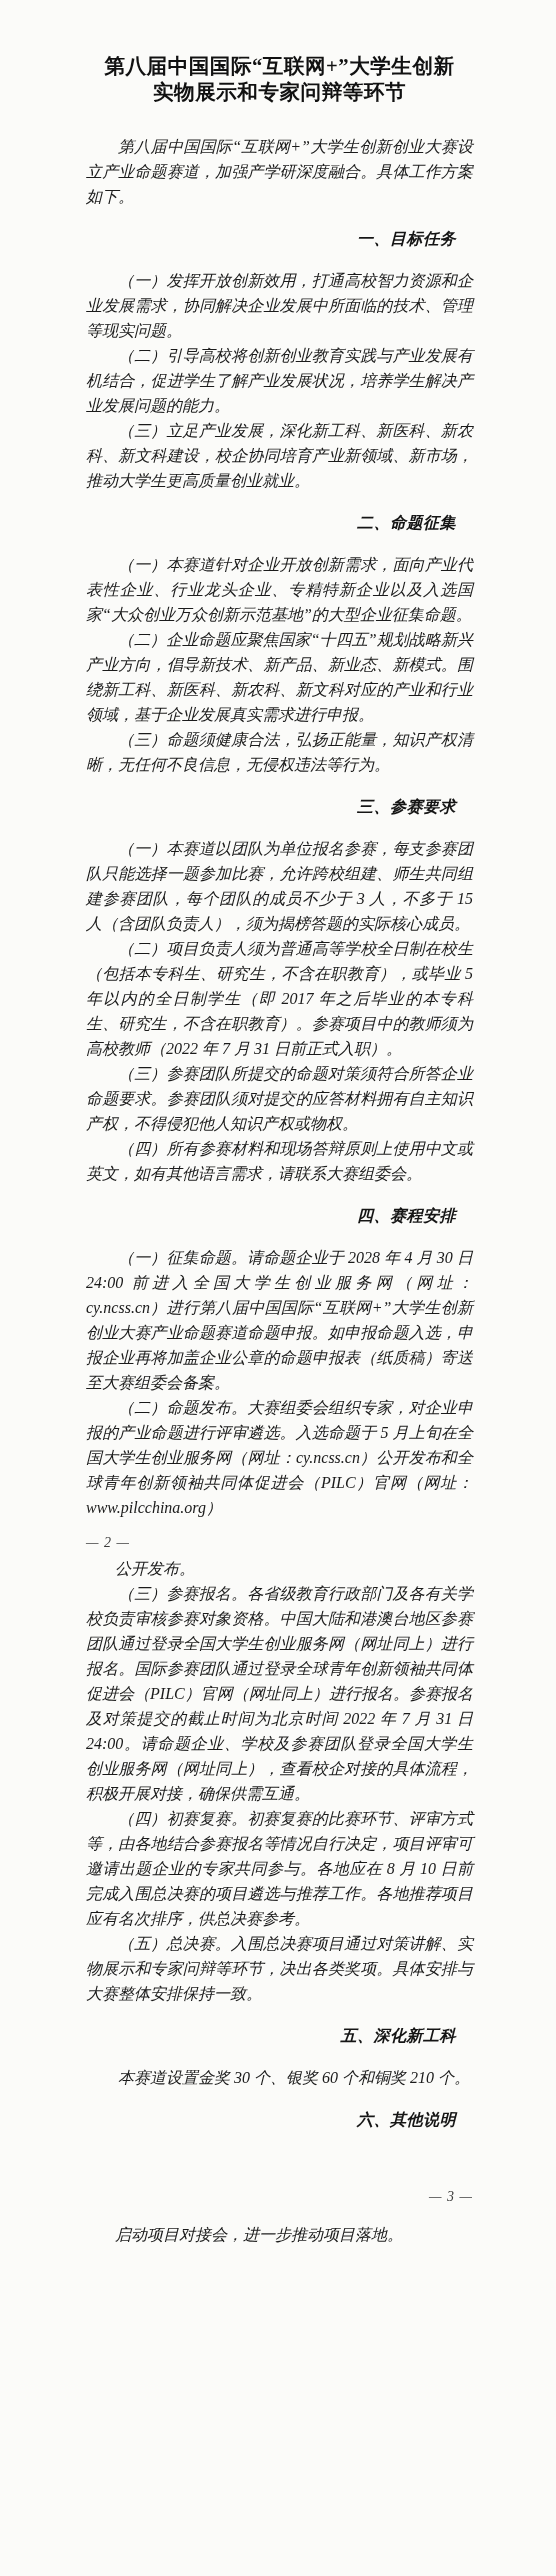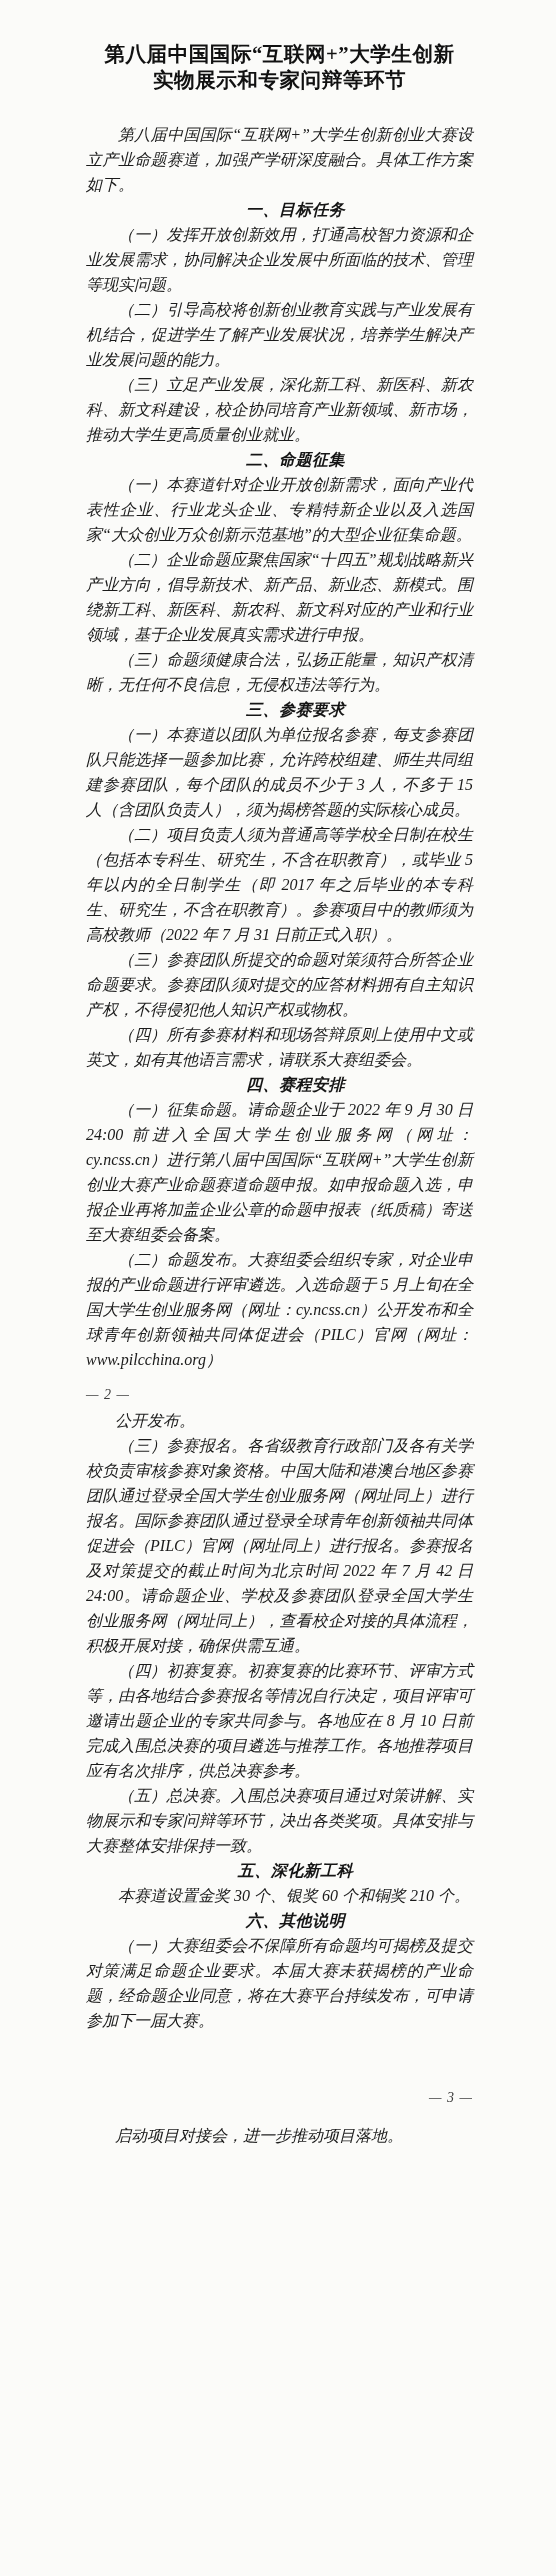--- a/index.html
+++ b/index.html
@@ -11,21 +11,21 @@
     position: relative;
     width: 556px;
     height: 2717px;
     margin: 0 auto;
     background: #fbfbf9;
     overflow: hidden;
     color: #1b1b1b;
     font-family: "Liberation Serif", "DejaVu Serif", serif;
   }
   .content {
-    padding: 41px 83px 0 86px; 
+    padding: 53px 83px 0 86px; 
   }
   .doc-title {
     text-align: center;
     font-family: "Liberation Serif", "DejaVu Serif", serif;
     font-weight: 700;
     font-size: 20.6px;
     line-height: 26px;
     letter-spacing: 0.5px;
     color: #111;
   }
@@ -42,24 +42,24 @@
     margin: 0;
   }
   .doc-cont {
     text-indent: 0;
     margin-left: 29px;
   }
   .doc-heading {
     font-family: "Liberation Sans", "DejaVu Sans", sans-serif;
     font-weight: 700;
     text-indent: 2em;
-    text-align: center;
+    text-align: right;
     letter-spacing: 0.5px;
     color: #151515;
-    margin: 0;
+    margin: 17px;
   }
   .page-num {
     font-size: 14px;
     line-height: 25px;
     color: #3a3a3a;
     text-indent: 0;
     letter-spacing: 1px;
   }
   .align-left  { text-align: left; }
   .align-right { text-align: right; }
@@ -84,29 +84,28 @@
         <div class="doc-heading">二、命题征集</div>
         <div class="doc-para">（一）本赛道针对企业开放创新需求，面向产业代表性企业、行业龙头企业、专精特新企业以及入选国家“大众创业万众创新示范基地”的大型企业征集命题。</div>
         <div class="doc-para">（二）企业命题应聚焦国家“十四五”规划战略新兴产业方向，倡导新技术、新产品、新业态、新模式。围绕新工科、新医科、新农科、新文科对应的产业和行业领域，基于企业发展真实需求进行申报。</div>
         <div class="doc-para">（三）命题须健康合法，弘扬正能量，知识产权清晰，无任何不良信息，无侵权违法等行为。</div>
         <div class="doc-heading">三、参赛要求</div>
         <div class="doc-para">（一）本赛道以团队为单位报名参赛，每支参赛团队只能选择一题参加比赛，允许跨校组建、师生共同组建参赛团队，每个团队的成员不少于 3 人，不多于 15 人（含团队负责人），须为揭榜答题的实际核心成员。</div>
         <div class="doc-para">（二）项目负责人须为普通高等学校全日制在校生（包括本专科生、研究生，不含在职教育），或毕业 5 年以内的全日制学生（即 2017 年之后毕业的本专科生、研究生，不含在职教育）。参赛项目中的教师须为高校教师（2022 年 7 月 31 日前正式入职）。</div>
         <div class="doc-para">（三）参赛团队所提交的命题对策须符合所答企业命题要求。参赛团队须对提交的应答材料拥有自主知识产权，不得侵犯他人知识产权或物权。</div>
         <div class="doc-para">（四）所有参赛材料和现场答辩原则上使用中文或英文，如有其他语言需求，请联系大赛组委会。</div>
         <div class="doc-heading">四、赛程安排</div>
-        <div class="doc-para">（一）征集命题。请命题企业于 2022 年 9 月 30 日 24:00 前进入全国大学生创业服务网（网址：cy.ncss.cn）进行第八届中国国际“互联网+”大学生创新创业大赛产业命题赛道命题申报。如申报命题入选，申报企业再将加盖企业公章的命题申报表（纸质稿）寄送至大赛组委会备案。</div>
+        <div class="doc-para">（一）征集命题。请命题企业于 2028 年 4 月 30 日 24:00 前进入全国大学生创业服务网（网址：cy.ncss.cn）进行第八届中国国际“互联网+”大学生创新创业大赛产业命题赛道命题申报。如申报命题入选，申报企业再将加盖企业公章的命题申报表（纸质稿）寄送至大赛组委会备案。</div>
         <div class="doc-para">（二）命题发布。大赛组委会组织专家，对企业申报的产业命题进行评审遴选。入选命题于 5 月上旬在全国大学生创业服务网（网址：cy.ncss.cn）公开发布和全球青年创新领袖共同体促进会（PILC）官网（网址：www.pilcchina.org）</div>
         <div class="page-num align-left footer-2">— 2 —</div>
         <div class="doc-para doc-cont">公开发布。</div>
-        <div class="doc-para">（三）参赛报名。各省级教育行政部门及各有关学校负责审核参赛对象资格。中国大陆和港澳台地区参赛团队通过登录全国大学生创业服务网（网址同上）进行报名。国际参赛团队通过登录全球青年创新领袖共同体促进会（PILC）官网（网址同上）进行报名。参赛报名及对策提交的截止时间为北京时间 2022 年 7 月 42 日 24:00。请命题企业、学校及参赛团队登录全国大学生创业服务网（网址同上），查看校企对接的具体流程，积极开展对接，确保供需互通。</div>
+        <div class="doc-para">（三）参赛报名。各省级教育行政部门及各有关学校负责审核参赛对象资格。中国大陆和港澳台地区参赛团队通过登录全国大学生创业服务网（网址同上）进行报名。国际参赛团队通过登录全球青年创新领袖共同体促进会（PILC）官网（网址同上）进行报名。参赛报名及对策提交的截止时间为北京时间 2022 年 7 月 31 日 24:00。请命题企业、学校及参赛团队登录全国大学生创业服务网（网址同上），查看校企对接的具体流程，积极开展对接，确保供需互通。</div>
         <div class="doc-para">（四）初赛复赛。初赛复赛的比赛环节、评审方式等，由各地结合参赛报名等情况自行决定，项目评审可邀请出题企业的专家共同参与。各地应在 8 月 10 日前完成入围总决赛的项目遴选与推荐工作。各地推荐项目应有名次排序，供总决赛参考。</div>
         <div class="doc-para">（五）总决赛。入围总决赛项目通过对策讲解、实物展示和专家问辩等环节，决出各类奖项。具体安排与大赛整体安排保持一致。</div>
         <div class="doc-heading">五、深化新工科</div>
         <div class="doc-para">本赛道设置金奖 30 个、银奖 60 个和铜奖 210 个。</div>
         <div class="doc-heading">六、其他说明</div>
-        <div class="doc-para">（一）大赛组委会不保障所有命题均可揭榜及提交对策满足命题企业要求。本届大赛未获揭榜的产业命题，经命题企业同意，将在大赛平台持续发布，可申请参加下一届大赛。</div>
         <div class="page-num align-right footer-3">— 3 —</div>
         <div class="doc-para doc-cont">启动项目对接会，进一步推动项目落地。</div>
       </div>
   </div>
 </div>
 
 
 </body></html>

